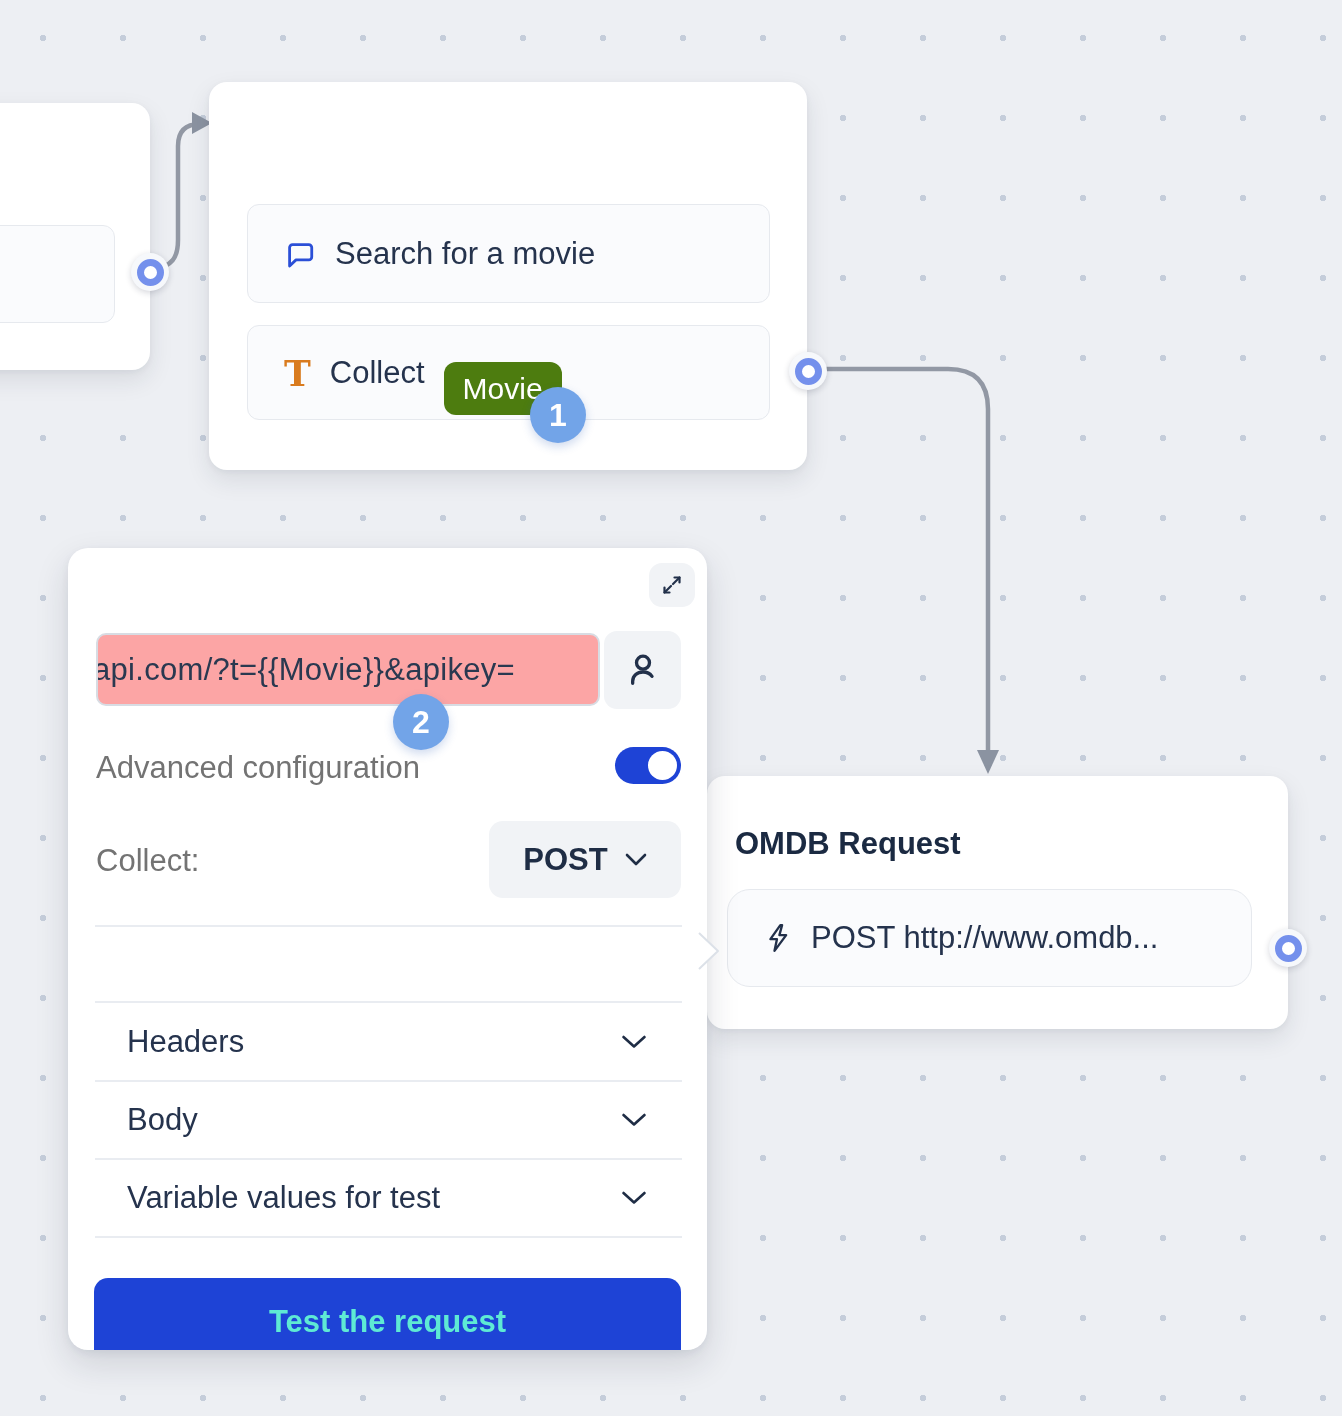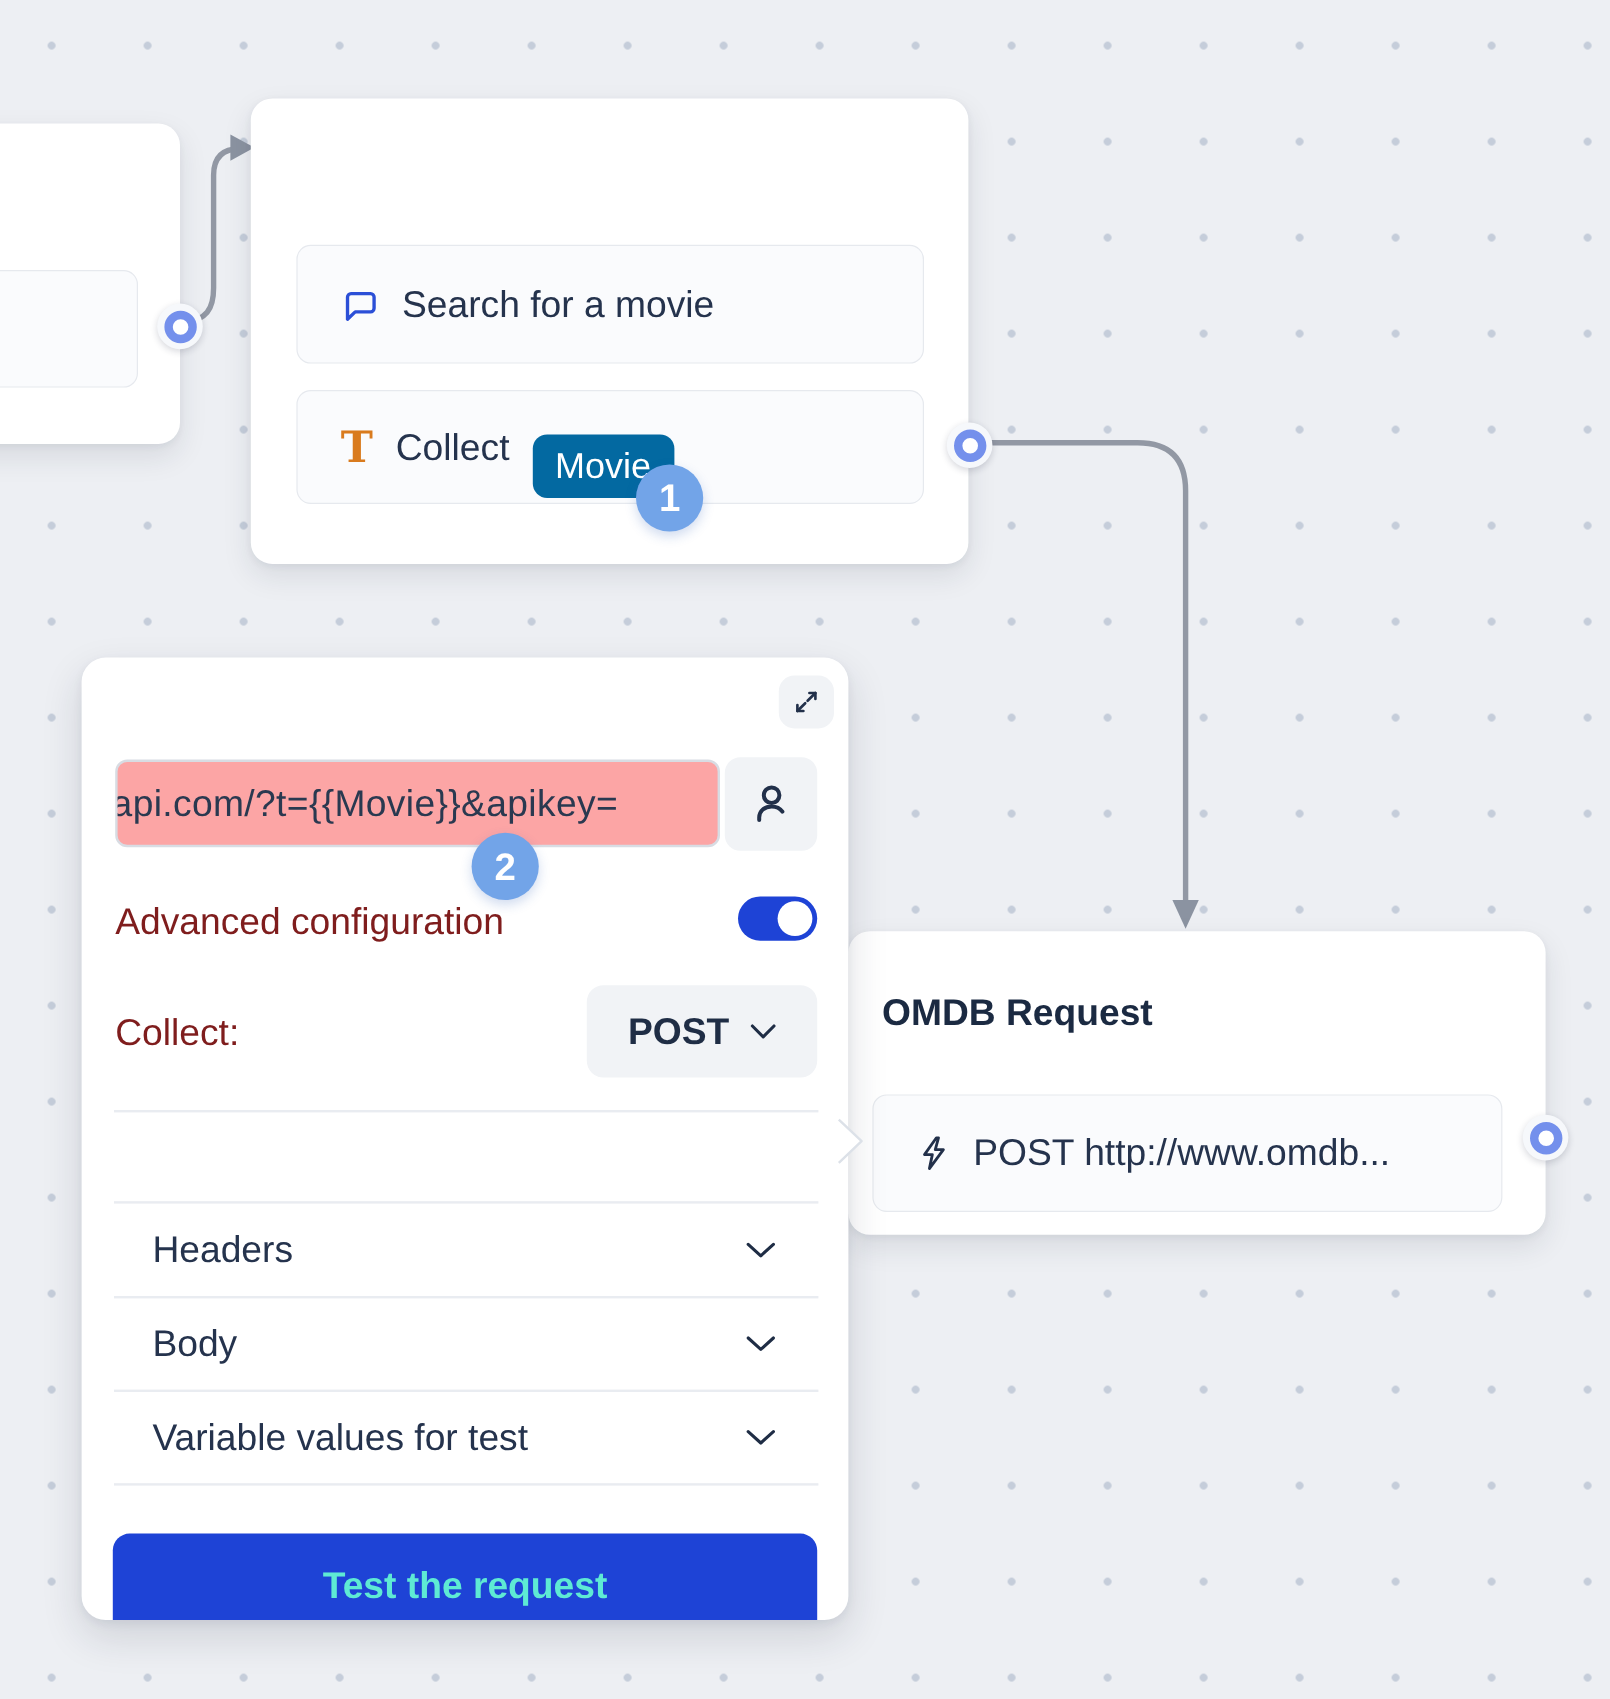--- a/index.html
+++ b/index.html
@@ -17,41 +17,41 @@
     box-shadow:0 10px 24px rgba(25,35,60,.10),0 2px 6px rgba(25,35,60,.05);
     z-index:2;
   }
   .node-title{font-size:31px;font-weight:700;color:#1b2a42;position:absolute;white-space:nowrap;}
   .node-row{
     position:absolute;background:#fafbfd;border:1.5px solid #e6e9ee;border-radius:12px;
     display:flex;align-items:center;padding-left:36px;box-sizing:border-box;gap:19px;
     font-size:31px;color:#25334d;white-space:nowrap;
   }
   .t-glyph{font-family:"DejaVu Serif","Liberation Serif",serif;font-size:36px;font-weight:600;color:#d97b1e;line-height:1;}
-  .var-badge{background:#0369a1;color:#fff;border-radius:12px;padding:7px 19px;font-size:30px;line-height:1.3;margin-top:31px;}
+  .var-badge{background:#4d7c0f;color:#fff;border-radius:12px;padding:7px 19px;font-size:30px;line-height:1.3;margin-top:31px;}
   .socket{position:absolute;width:38px;height:38px;border-radius:50%;background:#f6f8fb;
     box-shadow:0 2px 6px rgba(25,35,60,.18);z-index:4;display:flex;align-items:center;justify-content:center;}
   .socket-ring{width:13px;height:13px;border:7px solid #7490ec;border-radius:50%;background:#fff;}
   .step-badge{position:absolute;width:56px;height:56px;border-radius:50%;background:#72a4e8;
     color:#fff;font-size:32px;font-weight:700;display:flex;align-items:center;justify-content:center;
     z-index:5;box-shadow:0 4px 10px rgba(40,90,180,.22);}
   .panel{
     position:absolute;left:68px;top:548px;width:639px;height:802px;background:#fff;border-radius:20px;
     box-shadow:0 14px 34px rgba(25,35,60,.14),0 3px 8px rgba(25,35,60,.06);
     z-index:3;overflow:hidden;
   }
   .icon-btn{position:absolute;background:#f1f3f6;border:none;border-radius:13px;
     display:flex;align-items:center;justify-content:center;cursor:pointer;padding:0;}
   .url-input{
     position:absolute;left:28px;top:85px;width:504px;height:73px;box-sizing:border-box;
     border:2px solid #d8dce3;border-radius:10px;background:#fca5a5;overflow:hidden;
     display:flex;align-items:center;padding-left:10px;
   }
   .url-input span{font-size:31px;letter-spacing:.3px;color:#2a3950;white-space:nowrap;margin-left:-15px;}
-  .panel-label{position:absolute;left:28px;font-size:31px;color:#7f1d1d;white-space:nowrap;}
+  .panel-label{position:absolute;left:28px;font-size:31px;color:#737373;white-space:nowrap;}
   .toggle{position:absolute;left:547px;top:199px;width:66px;height:37px;border-radius:19px;
     background:#1e43d6;cursor:pointer;}
   .toggle .knob{position:absolute;right:4px;top:4px;width:29px;height:29px;border-radius:50%;background:#fff;}
   .method-btn{position:absolute;left:421px;top:273px;width:192px;height:77px;border-radius:14px;
     background:#f1f3f6;border:none;display:flex;align-items:center;justify-content:center;gap:17px;
     font-size:31px;font-weight:600;color:#1f2d45;cursor:pointer;
     font-family:"Liberation Sans","DejaVu Sans",sans-serif;}
   .divider{position:absolute;left:27px;width:587px;height:2px;background:#e9ecf1;}
   .section{position:absolute;left:0;width:639px;height:78px;cursor:pointer;}
   .section .s-label{position:absolute;left:59px;top:50%;transform:translateY(-50%);font-size:31px;color:#25334d;white-space:nowrap;}
@@ -89,21 +89,21 @@
     </div>
     <div class="node-row" style="left:38px;top:243px;width:523px;height:95px;">
       <span class="t-glyph">T</span>
       <span>Collect</span>
       <span class="var-badge">Movie</span>
     </div>
   </div>
 
   <div class="card" style="left:707px;top:776px;width:581px;height:253px;">
     <div class="node-title" style="left:28px;top:50px;">OMDB Request</div>
-    <div class="node-row" style="left:20px;top:136px;width:525px;height:98px;">
+    <div class="node-row" style="left:20px;top:113px;width:525px;height:98px;border-radius:23px;">
       <span>
         <svg width="28" height="32" viewBox="0 0 24 26">
           <path d="M14 2 L5.5 14 h5.6 L9 24 L19 10.5 h-5.8 L15.5 2 Z" fill="none" stroke="#22304a" stroke-width="2" stroke-linejoin="round"></path>
         </svg>
       </span>
       <span>POST http://www.omdb...</span>
     </div>
   </div>
 
   <svg style="position:absolute;left:698px;top:929px;z-index:4;" width="24" height="44">

